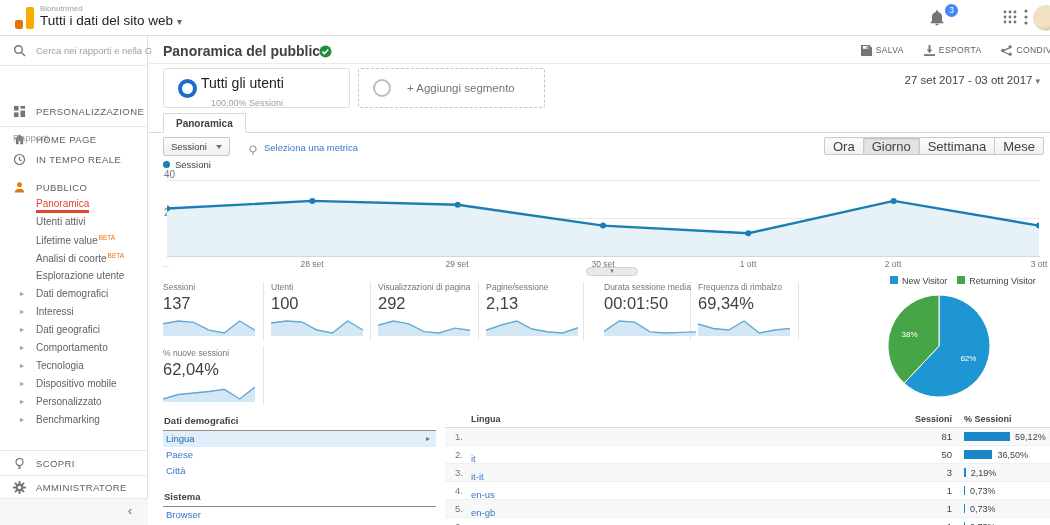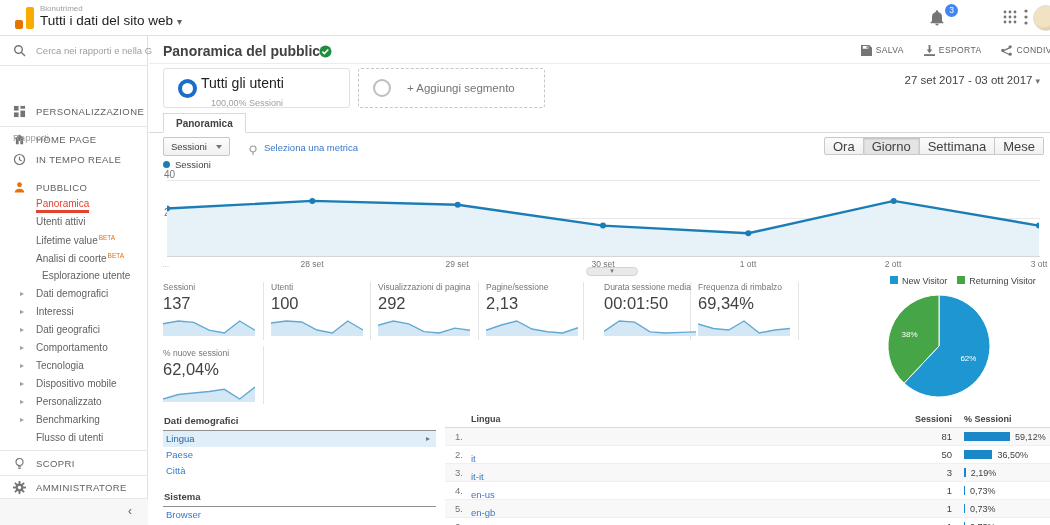--- a/index.html
+++ b/index.html
@@ -246,21 +246,21 @@
     </div>
   <div class="sub-item" style="top:178px;">
       <span class="lbl">Utenti attivi</span>
     </div>
   <div class="sub-item" style="top:196px;">
       <span class="lbl"><span>Lifetime value</span><sup class="beta">BETA</sup></span>
     </div>
   <div class="sub-item" style="top:214px;">
       <span class="lbl"><span>Analisi di coorte</span><sup class="beta">BETA</sup></span>
     </div>
-  <div class="sub-item" style="top:232px;margin-left:6px;">
+  <div class="sub-item" style="top:232px;">
       <span class="lbl">Esplorazione utente</span>
     </div>
   <div class="sub-item" style="top:250px;">
       <span class="exp">▸</span>
       <span class="lbl">Dati demografici</span>
     </div>
   <div class="sub-item" style="top:268px;">
       <span class="exp">▸</span>
       <span class="lbl">Interessi</span>
     </div>
@@ -280,23 +280,20 @@
       <span class="exp">▸</span>
       <span class="lbl">Dispositivo mobile</span>
     </div>
   <div class="sub-item" style="top:358px;">
       <span class="exp">▸</span>
       <span class="lbl">Personalizzato</span>
     </div>
   <div class="sub-item" style="top:376px;">
       <span class="exp">▸</span>
       <span class="lbl">Benchmarking</span>
-    </div>
-  <div class="sub-item" style="top:394px;">
-      <span class="lbl">Flusso di utenti</span>
     </div>
 
   <div class="sb-div" style="top:414px;"></div>
   <div class="sb-row" style="top:415px;height:24px;">
     <span class="sb-ico">
       <svg width="13" height="13" viewBox="0 0 14 14">
           <g fill="none" stroke="#757575" stroke-width="1.2">
             <circle cx="7" cy="5.4" r="3.8"></circle>
             <path d="M5.4 10.5h3.2M5.8 12.3h2.4"></path>
           </g>

